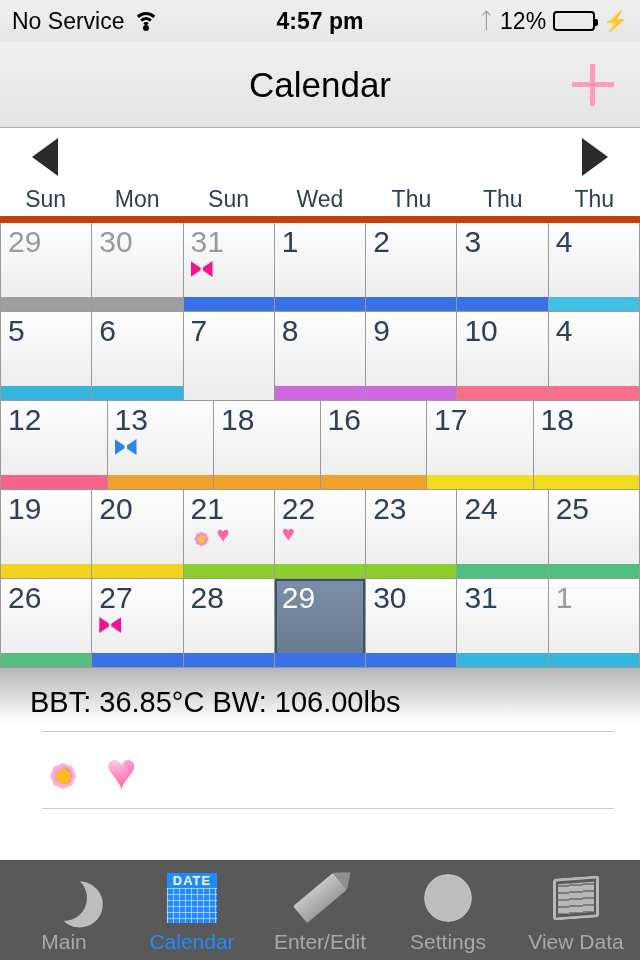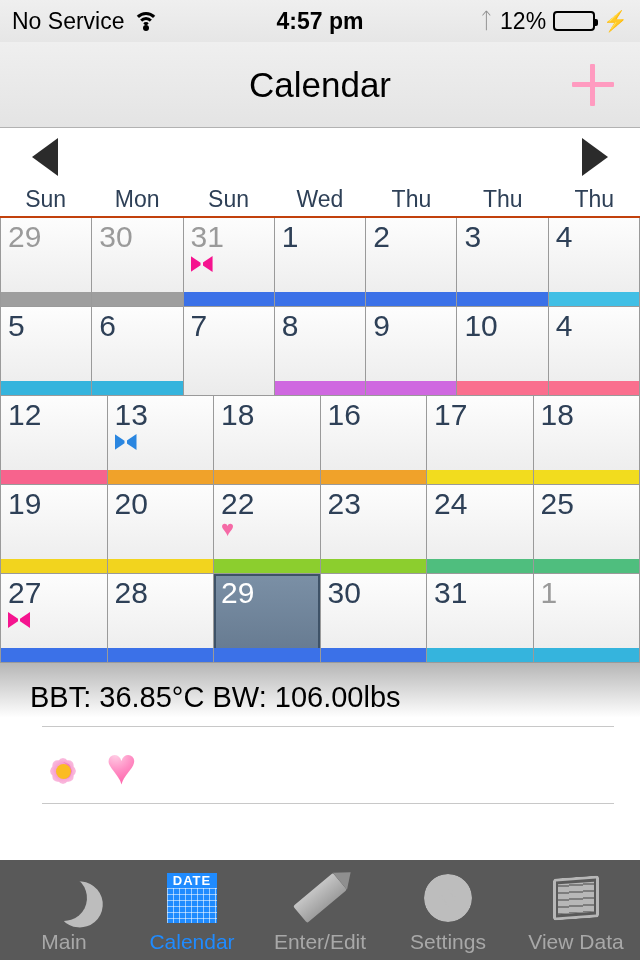--- a/index.html
+++ b/index.html
@@ -83,21 +83,21 @@
   .arrow.next{ right:32px; border-top:19px solid transparent;
     border-bottom:19px solid transparent; border-left:26px solid #2b2b2b; }
 
   
   .weekdays{ display:flex; height:30px; background:#fff; }
   .weekdays div{
     flex:1; text-align:center; font-size:23px; color:#2e4057;
   }
 
   
-  .grid{ border-top:2px solid #c2410c; }
+  .grid{ border-top:7px solid #c2410c; }
   .week{ display:flex; height:89px; }
   .cell{
     flex:1; position:relative;
     border-right:1px solid #9a9a9a; border-bottom:1px solid #9a9a9a;
     background:linear-gradient(to bottom,#fdfdfd,#ebebeb);
     overflow:hidden;
   }
   .cell:first-child{ border-left:1px solid #9a9a9a; }
   .cell .num{
     position:absolute; left:7px; top:3px;
@@ -376,40 +376,62 @@
     <div class="week">
       <div class="cell">
         <div class="num">19</div>
         <div class="bar" style="background: rgb(242, 212, 30);"></div>
       </div>
       <div class="cell">
         <div class="num">20</div>
         <div class="bar" style="background: rgb(242, 212, 30);"></div>
       </div>
       <div class="cell">
+        <div class="num">21</div>
+        <div class="marks">
+          <span class="ico flower">
+            <span class="p" style="transform: rotate(0deg) translateY(-7px);"></span>
+            <span class="p" style="transform: rotate(45deg) translateY(-7px);"></span>
+            <span class="p" style="transform: rotate(90deg) translateY(-7px);"></span>
+            <span class="p" style="transform: rotate(135deg) translateY(-7px);"></span>
+            <span class="p" style="transform: rotate(180deg) translateY(-7px);"></span>
+            <span class="p" style="transform: rotate(225deg) translateY(-7px);"></span>
+            <span class="p" style="transform: rotate(270deg) translateY(-7px);"></span>
+            <span class="p" style="transform: rotate(315deg) translateY(-7px);"></span>
+            <span class="c"></span>
+          </span>
+          <span class="ico heart"></span>
+        </div>
+        <div class="bar" style="background: rgb(140, 206, 46);"></div>
+      </div>
+      <div class="cell">
         <div class="num">22</div>
         <div class="marks">
           <span class="ico heart"></span>
         </div>
         <div class="bar" style="background: rgb(140, 206, 46);"></div>
       </div>
       <div class="cell">
         <div class="num">23</div>
         <div class="bar" style="background: rgb(140, 206, 46);"></div>
       </div>
       <div class="cell">
         <div class="num">24</div>
         <div class="bar" style="background: rgb(79, 190, 126);"></div>
       </div>
       <div class="cell">
         <div class="num">25</div>
         <div class="bar" style="background: rgb(79, 190, 126);"></div>
       </div>
     </div>
     <div class="week">
+      <div class="cell">
+        <div class="num">26</div>
+        <div class="bar" style="background: rgb(86, 189, 127);"></div>
+      </div>
       <div class="cell">
         <div class="num">27</div>
         <div class="marks">
           <span class="ico bow pink"></span>
         </div>
         <div class="bar" style="background: rgb(59, 113, 232);"></div>
       </div>
       <div class="cell">
         <div class="num">28</div>
         <div class="bar" style="background: rgb(59, 113, 232);"></div>

